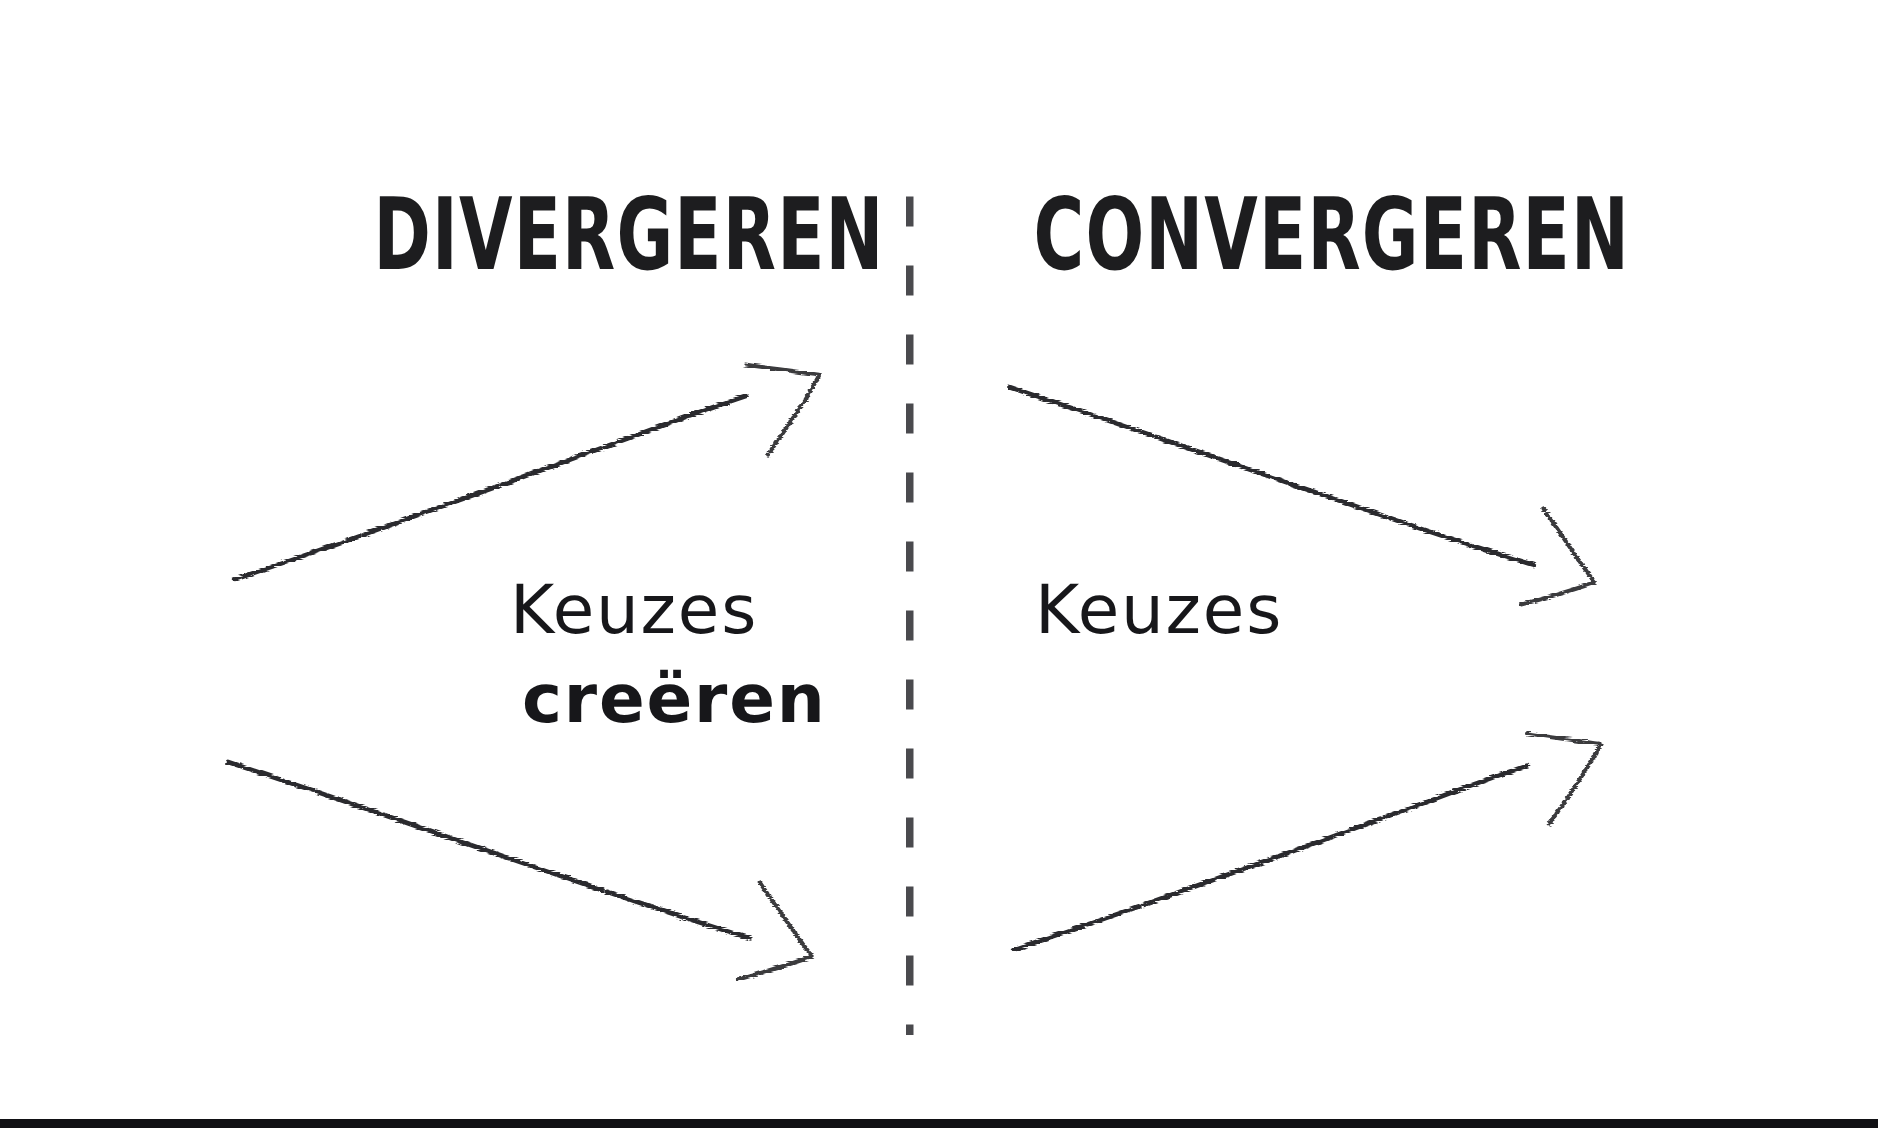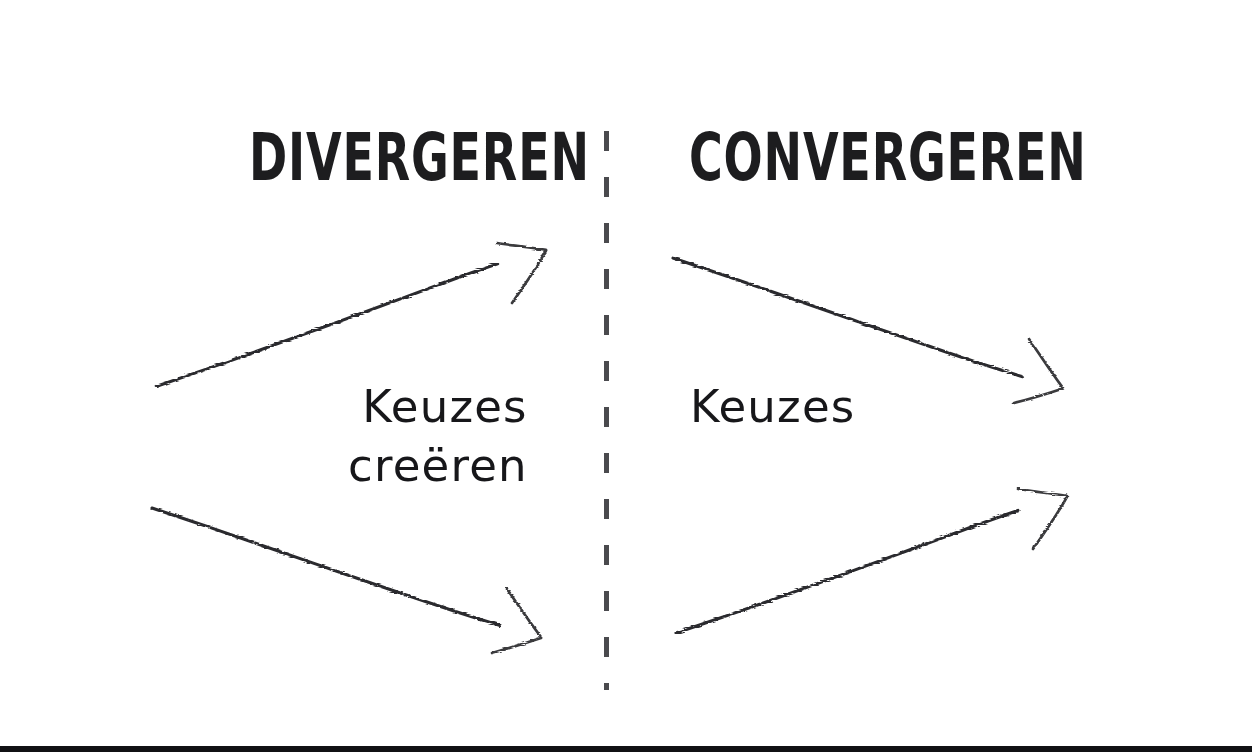--- a/index.html
+++ b/index.html
@@ -57,29 +57,29 @@
     position: absolute;
     font-family: "DejaVu Sans", sans-serif;
     font-weight: 400;
     color: #17171a;
     line-height: 1.30;
     white-space: nowrap;
     letter-spacing: 1.2px;
   }
   .label-block .ln {
     display: block;
-    text-align: right;
   }
   #label-left {
     left: 340px;
     top: 378px;
     font-size: 45px;
   }
   #label-left .ln2 {
     padding-left: 8px;
+    font-weight: bold;
   }
   #label-right {
     left: 690px;
     top: 378px;
     font-size: 45px;
   }
   #label-right .ln2 {
     padding-left: 2px;
   }
 

